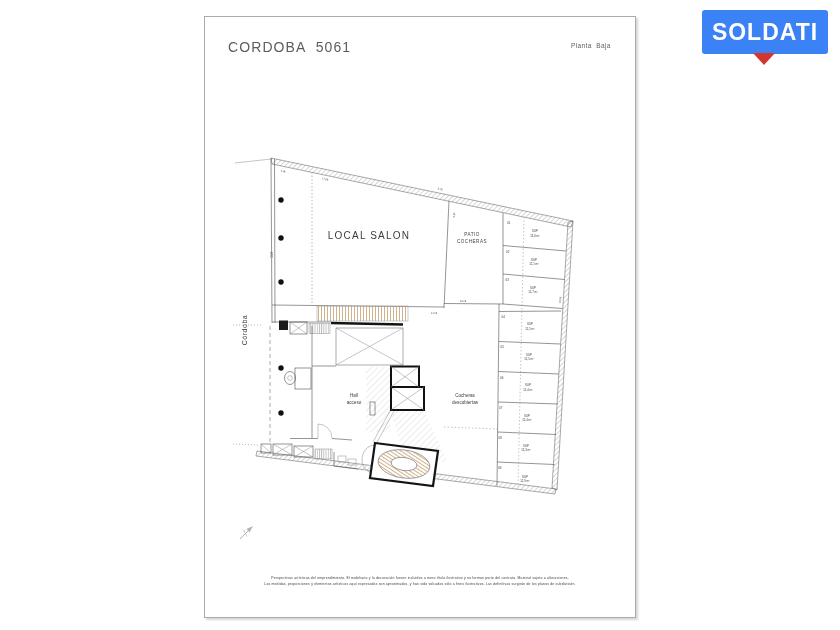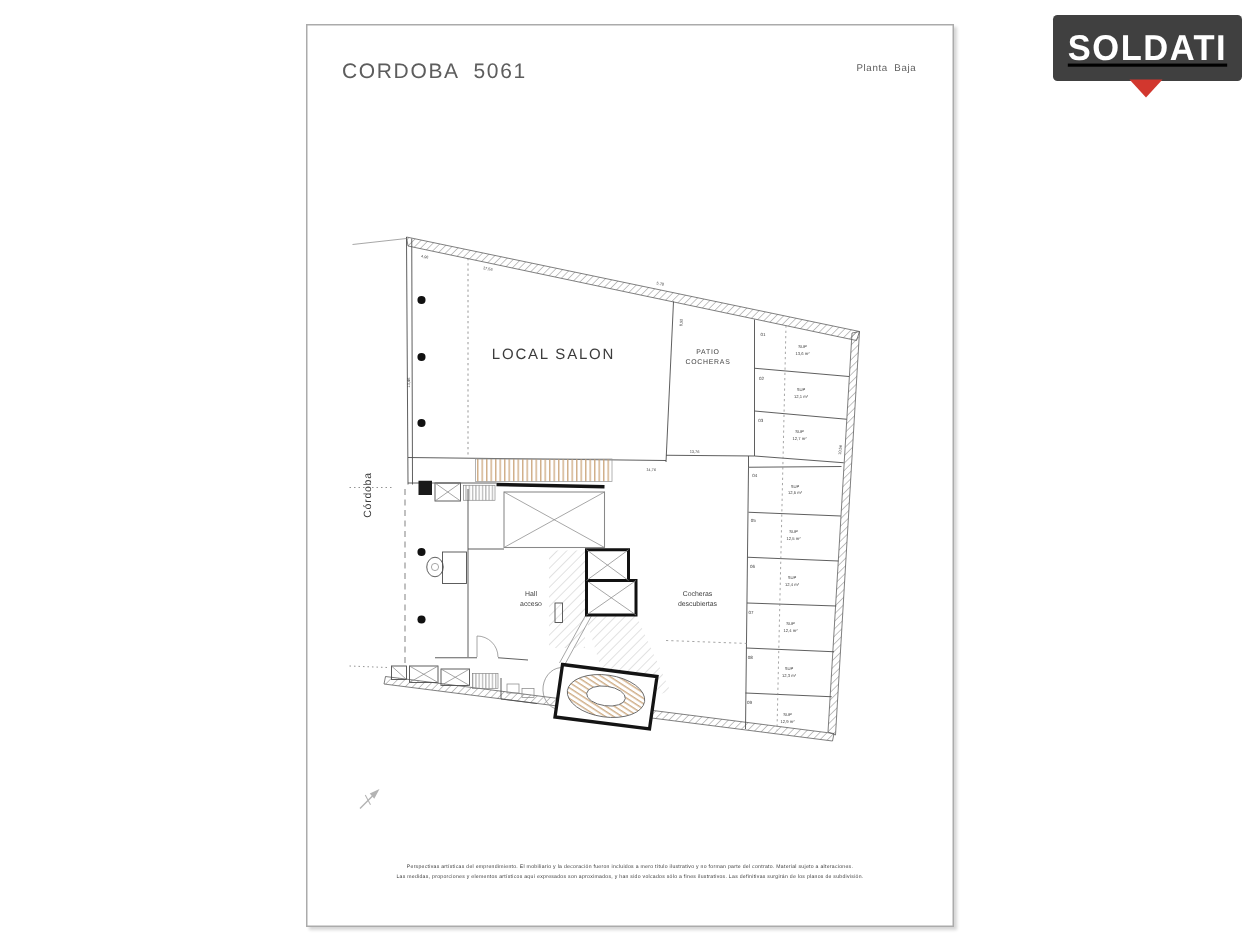--- a/index.html
+++ b/index.html
@@ -4,22 +4,22 @@
 <style>
   html,body{margin:0;padding:0;background:#ffffff;}
   .stage{position:relative;width:840px;height:630px;background:#ffffff;overflow:hidden;
          font-family:"Liberation Sans","DejaVu Sans",sans-serif;}
   .sheet{position:absolute;left:204px;top:16px;width:430px;height:600px;background:#fff;
          border:1px solid #ababab;box-shadow:2px 2px 2px rgba(0,0,0,0.16);}
   .plan-title{position:absolute;left:228px;top:39px;font-size:14px;letter-spacing:1.1px;
          color:#5d5d5d;white-space:pre;}
   .plan-subtitle{position:absolute;left:571px;top:42px;font-size:6.5px;letter-spacing:0.4px;
          color:#5d5d5d;white-space:pre;}
-  .logo{position:absolute;left:702px;top:10px;width:126px;height:44px;background:#404040;
-        border-radius:3px;display:flex;align-items:center;justify-content:center;text-decoration:underline;}
+  .logo{position:absolute;left:702px;top:10px;width:126px;height:44px;background:#3b82f6;
+        border-radius:3px;display:flex;align-items:center;justify-content:center;}
   .logo-text{color:#ffffff;font-weight:bold;font-size:23px;letter-spacing:1px;
         transform:scaleY(1.04);}
   .logo-tail{position:absolute;left:51px;top:43px;width:0;height:0;
         border-left:11px solid transparent;border-right:11px solid transparent;
         border-top:12px solid #d2372e;}
   svg{position:absolute;left:0;top:0;}
   svg text{font-family:"Liberation Sans","DejaVu Sans",sans-serif;fill:#3c3c3c;}
   .ln{stroke:#4d4d4d;stroke-width:0.6;fill:none;}
   .lnlt{stroke:#8a8a8a;stroke-width:0.5;fill:none;}
   .thick{stroke:#141414;stroke-width:2.4;fill:none;}

